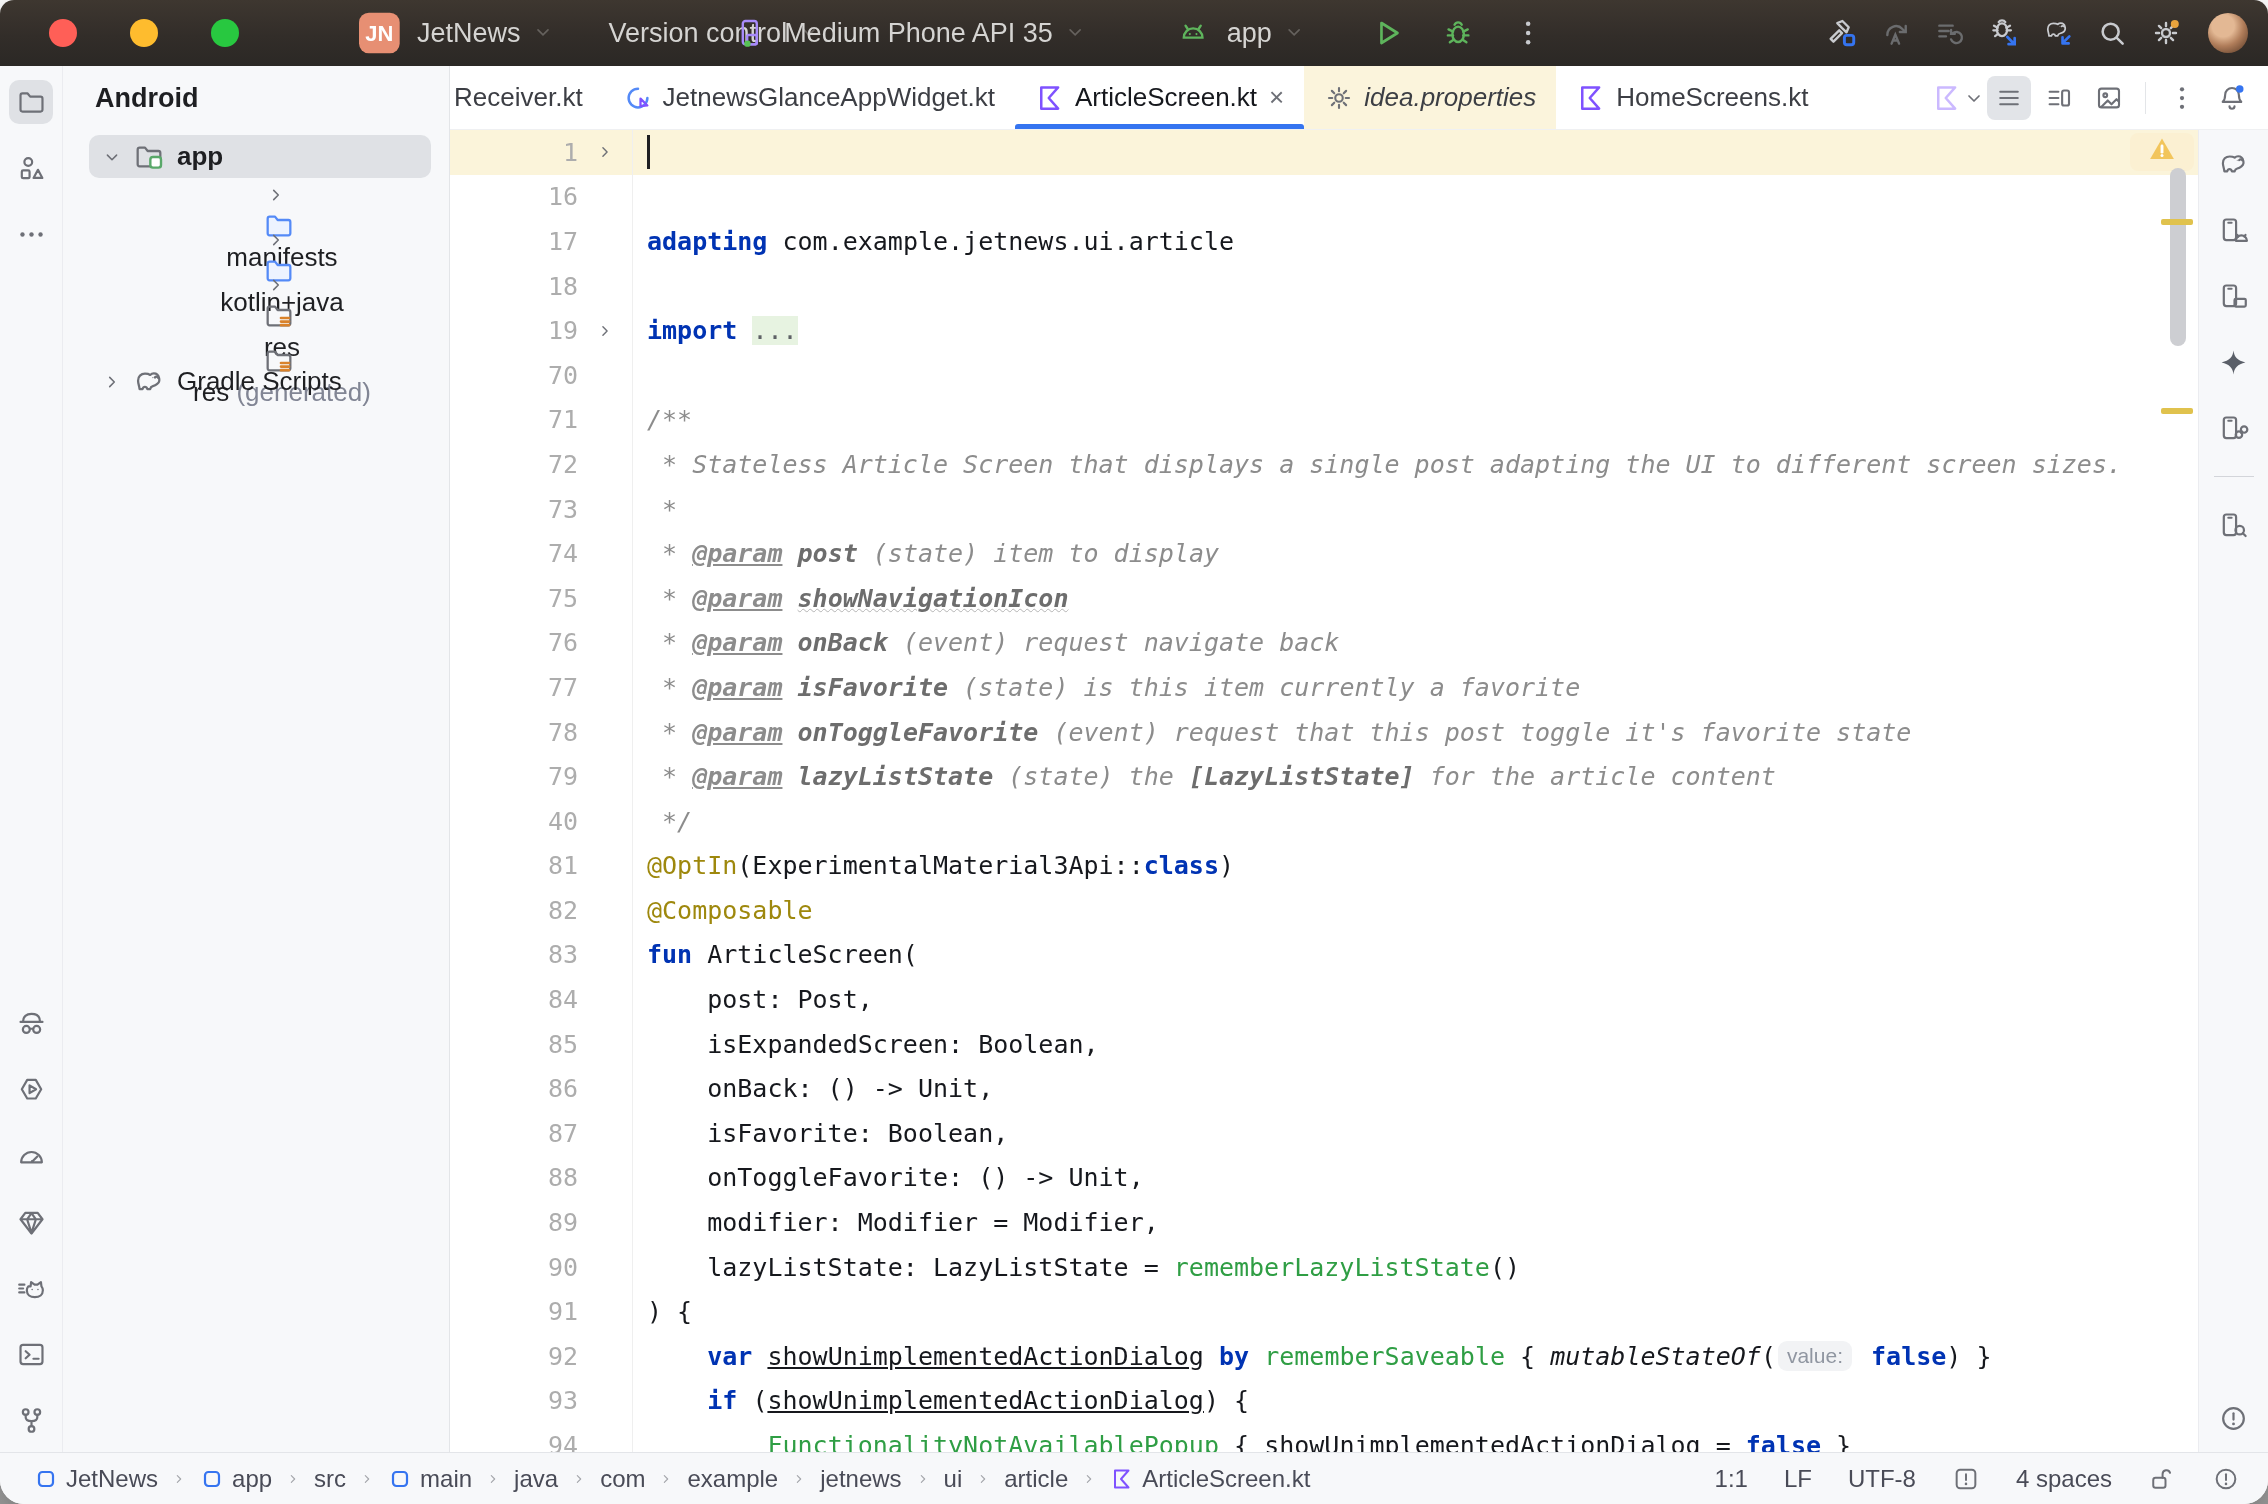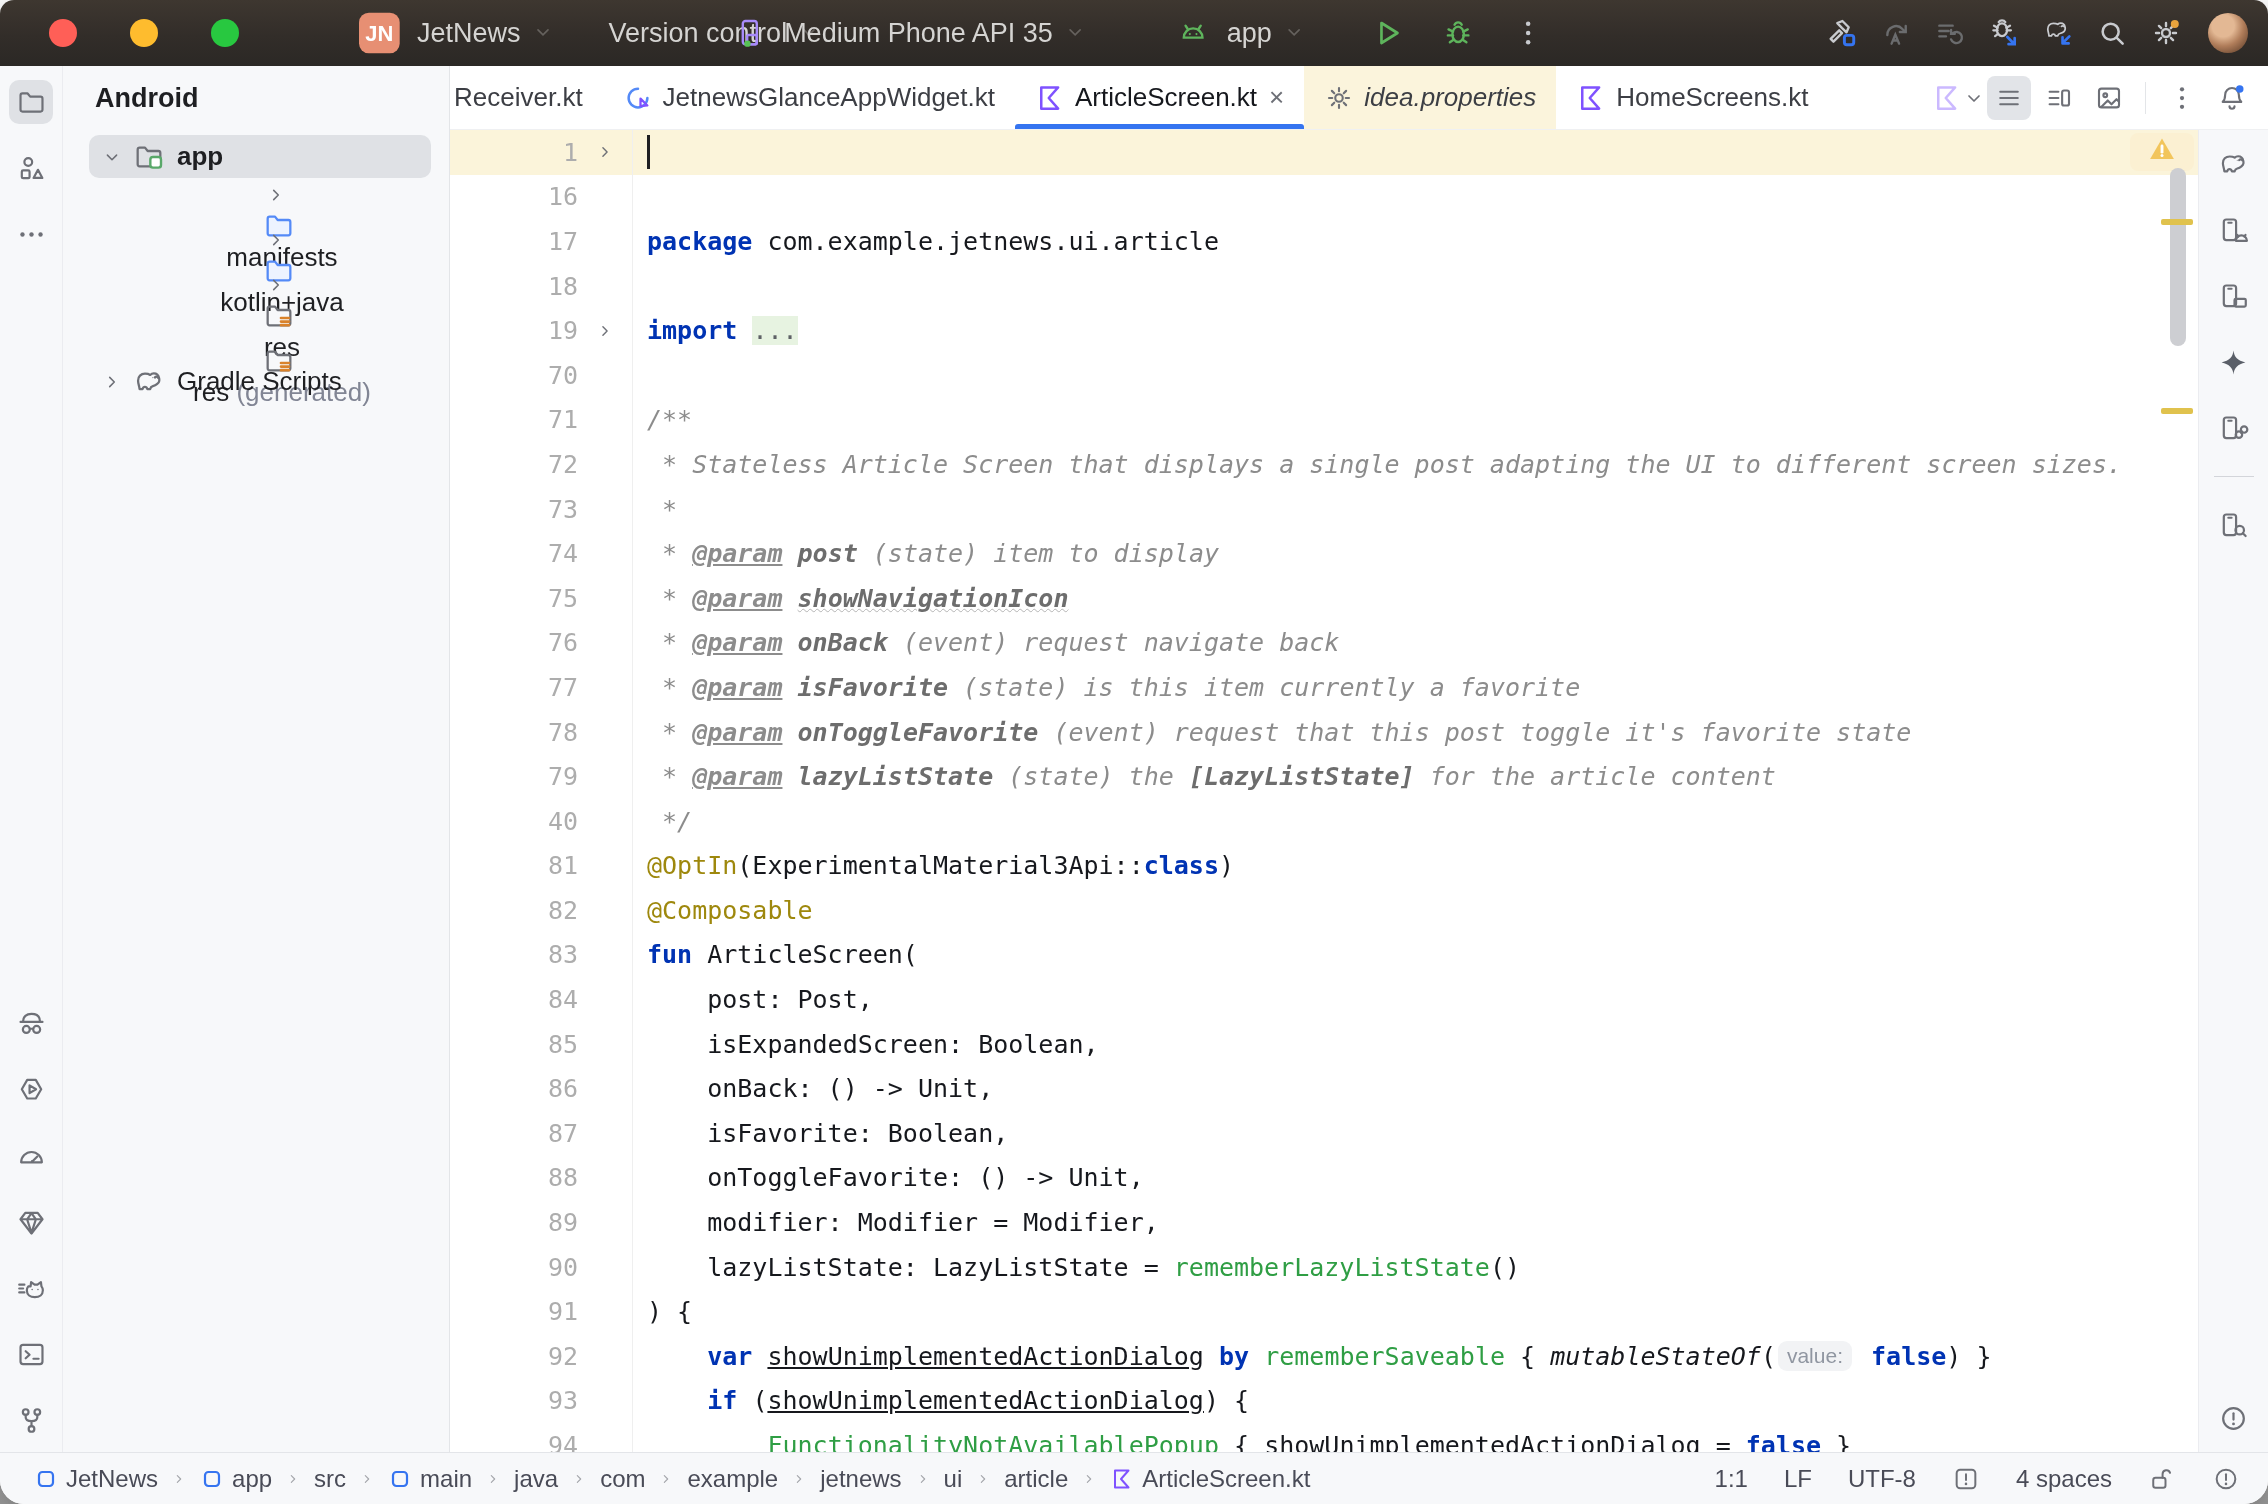--- a/index.html
+++ b/index.html
@@ -553,21 +553,21 @@
                 <span class="lcode"><span class="caret"></span></span>
               </div>
               <div class="crow">
                 <span class="lnum">16</span>
                 <span class="lfold"></span>
                 <span class="lcode"></span>
               </div>
               <div class="crow">
                 <span class="lnum">17</span>
                 <span class="lfold"></span>
-                <span class="lcode"><span class="s-kw">package</span><span class="s-pl"> com.example.jetnews.ui.article</span></span>
+                <span class="lcode"><span class="s-kw">adapting</span><span class="s-pl"> com.example.jetnews.ui.article</span></span>
               </div>
               <div class="crow">
                 <span class="lnum">18</span>
                 <span class="lfold"></span>
                 <span class="lcode"></span>
               </div>
               <div class="crow">
                 <span class="lnum">19</span>
                 <span class="lfold">
                   <svg viewBox="0 0 24 24" fill="none" stroke="#6e7077" stroke-width="1.7" stroke-linecap="round" stroke-linejoin="round">

